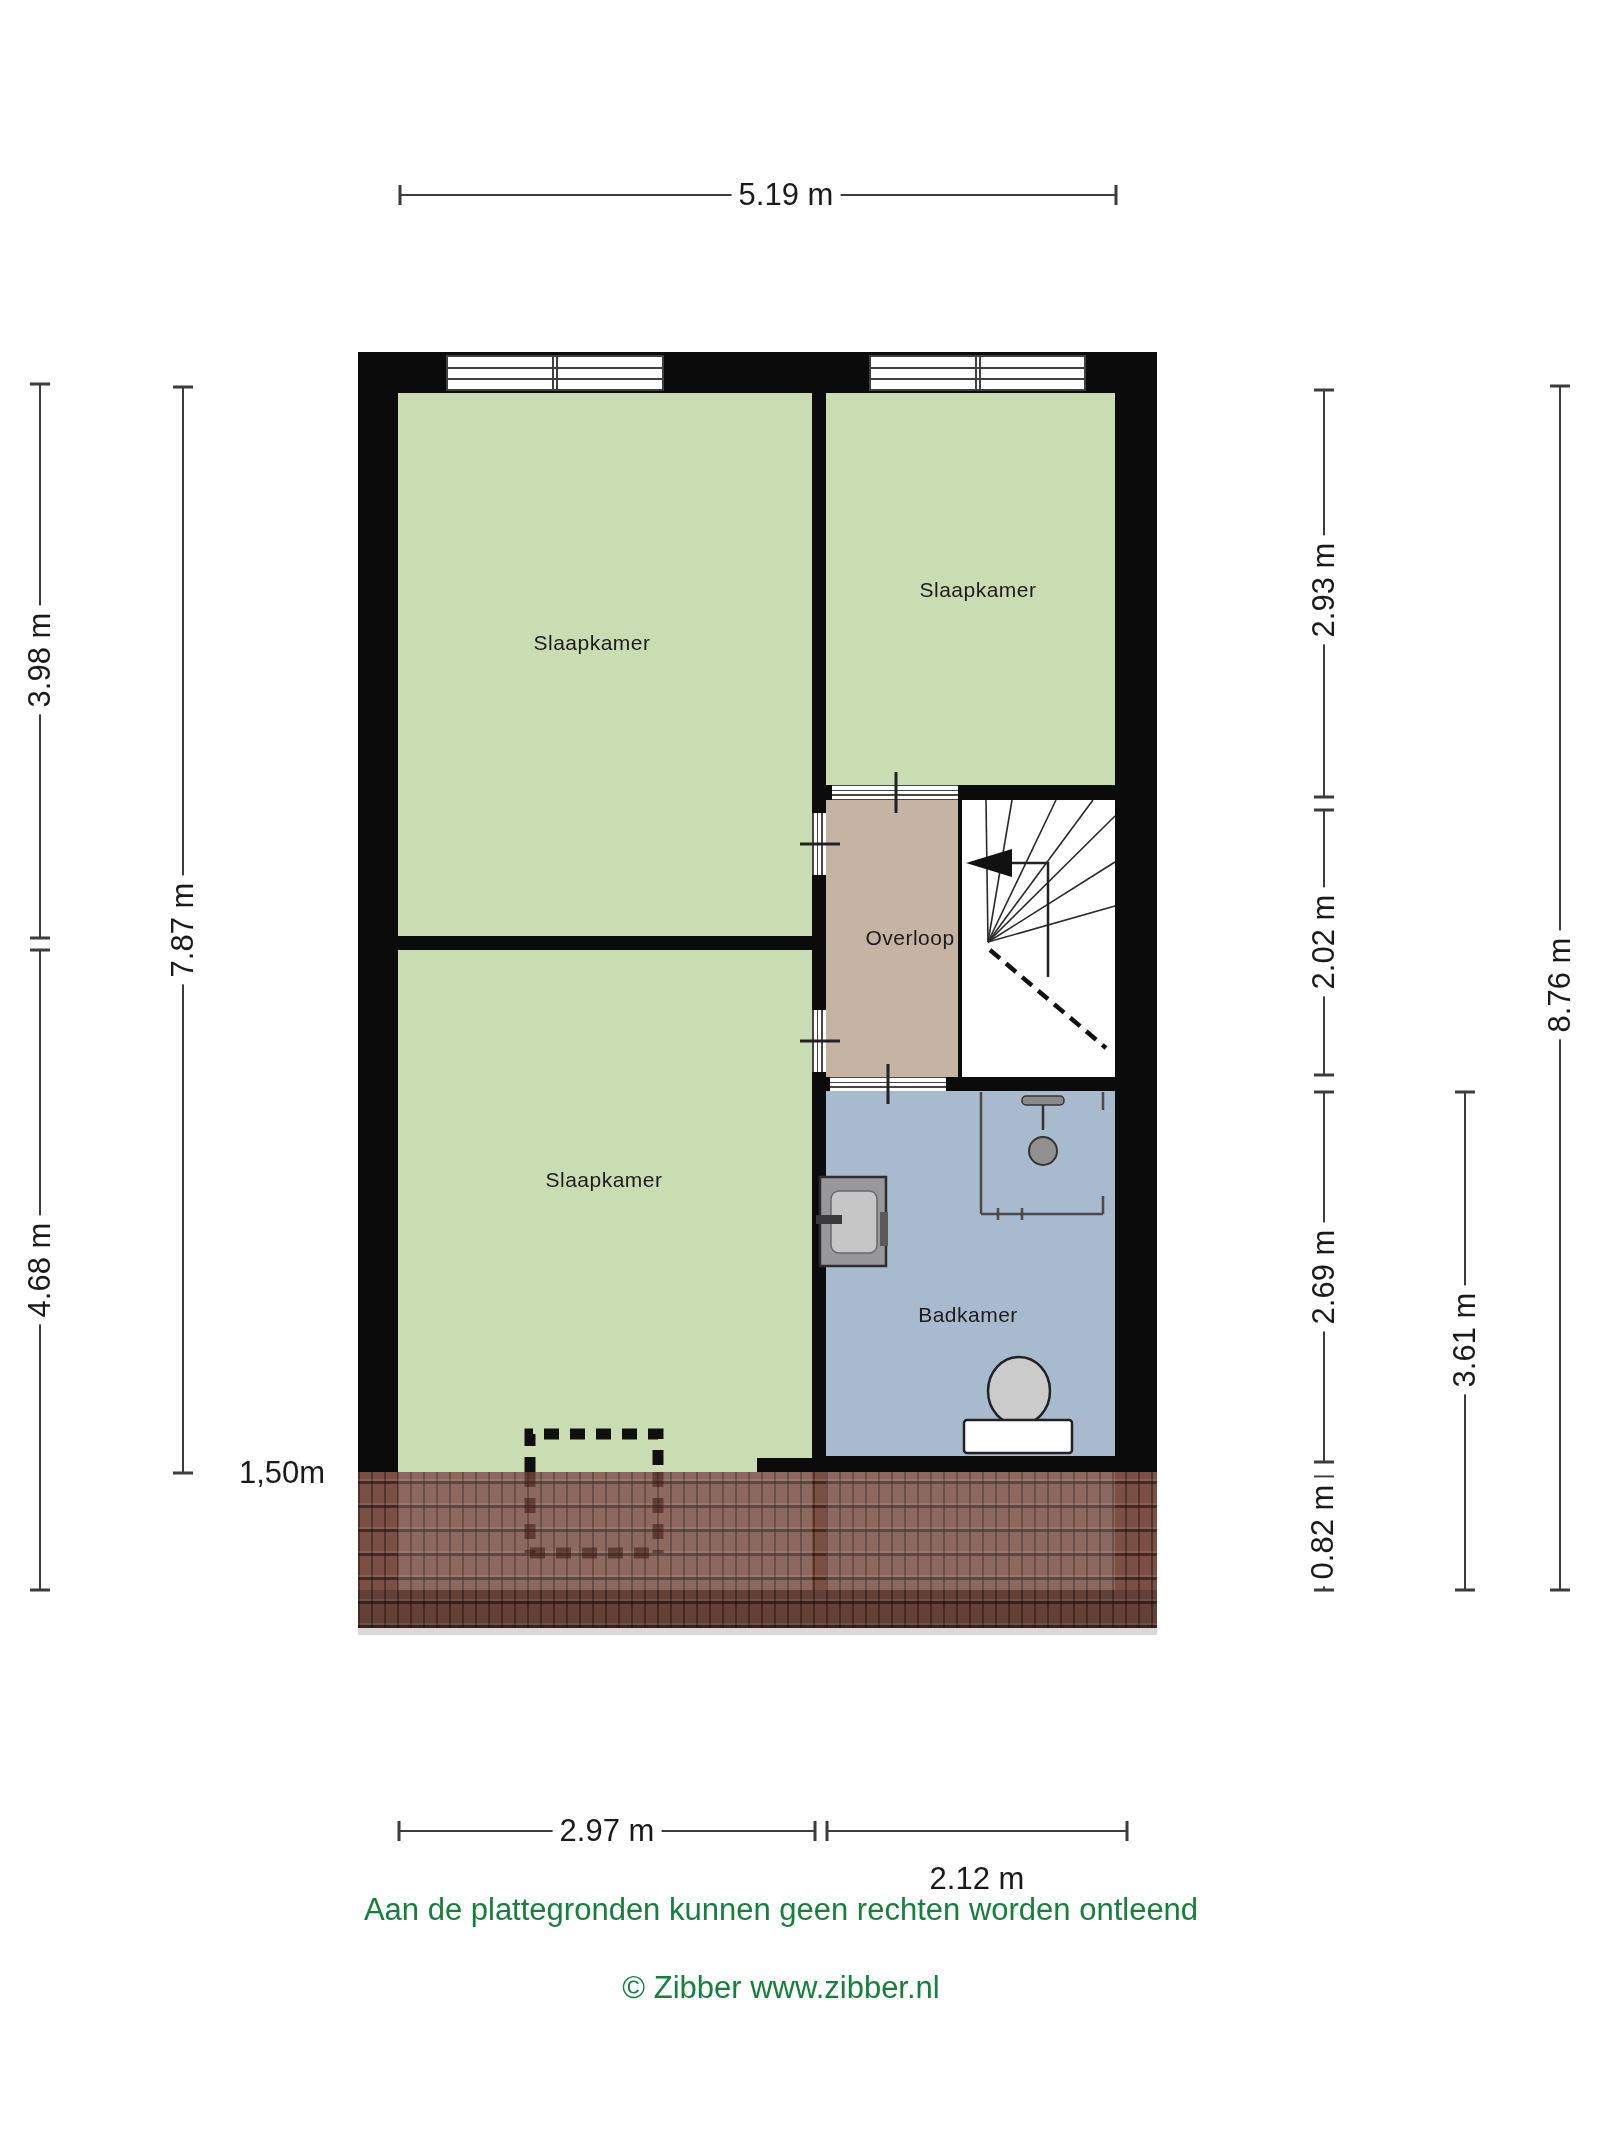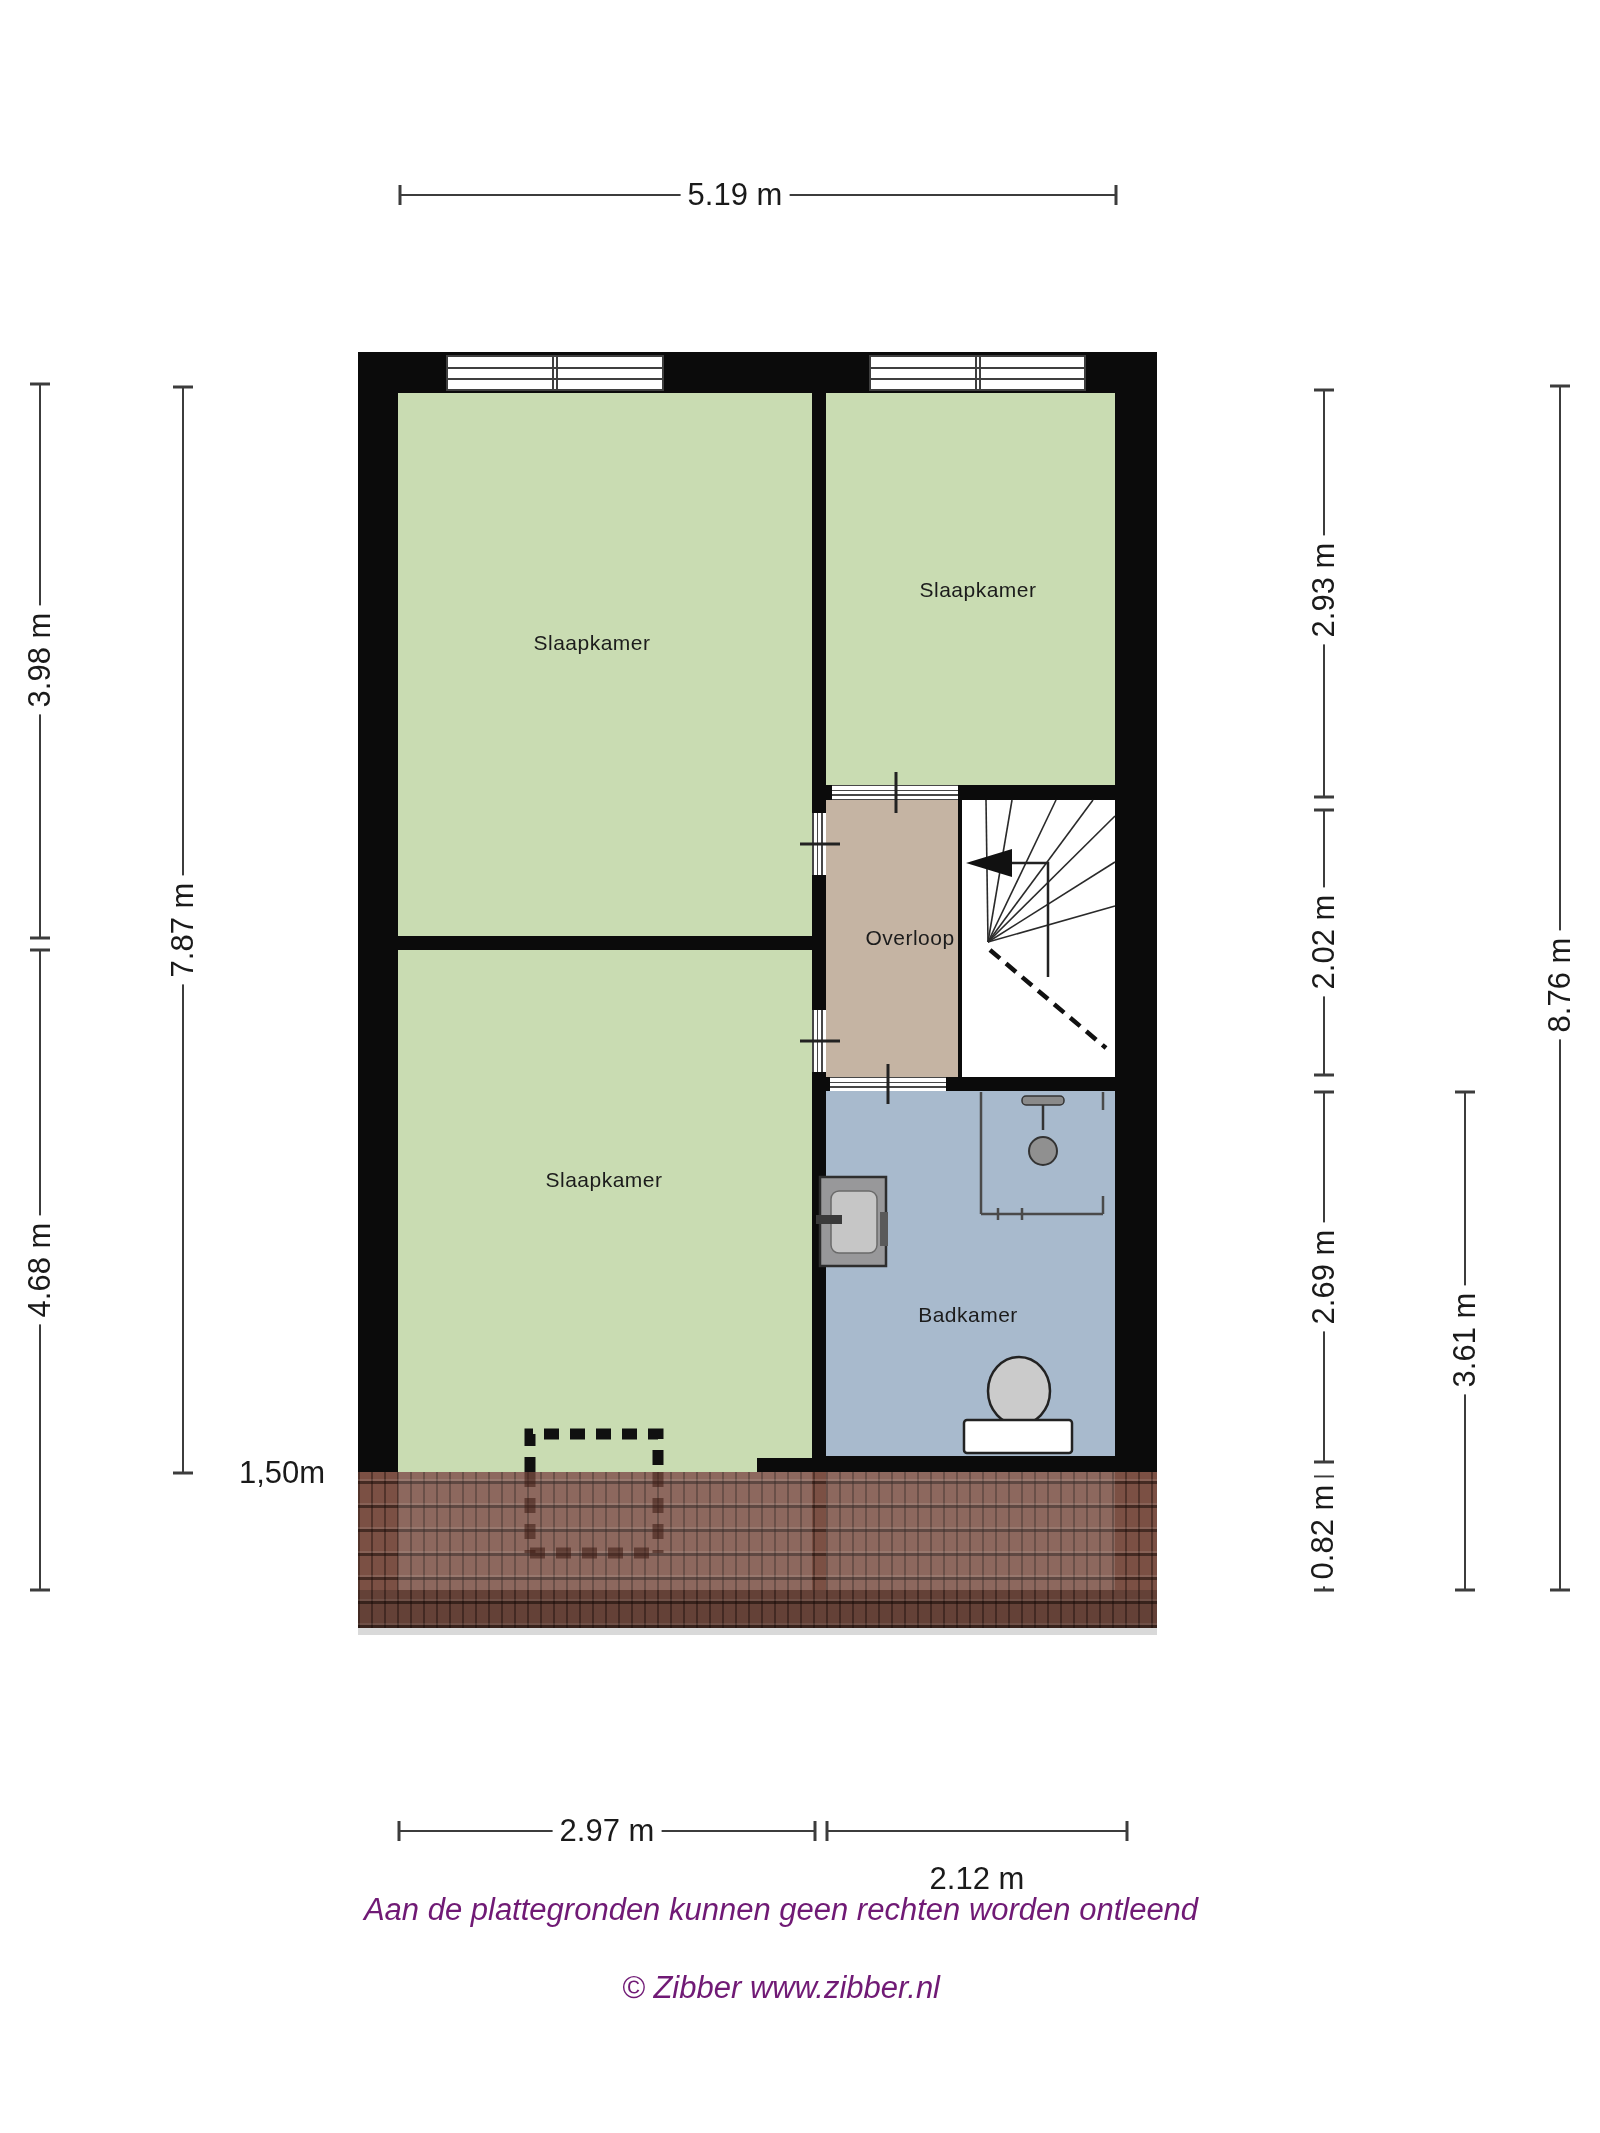--- a/index.html
+++ b/index.html
@@ -50,21 +50,21 @@
   #door-landing-left-up{left:812px;top:813px;width:14px;height:62px;}
   #door-landing-left-low{left:812px;top:1010px;width:14px;height:62px;}
   #door-bath{left:830px;top:1077px;width:116px;height:14px;}
   
   .room-label{transform:translate(-50%,-50%);font-size:21px;letter-spacing:0.5px;white-space:nowrap;}
   .dim-label{
     transform:translate(-50%,-50%);font-size:31px;background:#fff;
     padding:1px 7px;white-space:nowrap;color:#1a1a1a;
   }
   .dim-label.vert{transform:translate(-50%,-50%) rotate(-90deg);}
-  .footer-line{transform:translate(-50%,-50%);font-size:31px;white-space:nowrap;color:#701a75;font-style:italic;}
+  .footer-line{transform:translate(-50%,-50%);font-size:31px;white-space:nowrap;color:#15803d;}
   svg{position:absolute;left:0;top:0;pointer-events:none;}
 </style>
 </head>
 <body>
 
 <div id="canvas">
 
   <svg width="1600" height="2133">
     <g stroke="#3c3c3c" stroke-width="2">
 
@@ -194,21 +194,21 @@
       </g>
     </g>
   </svg>
 
   <div class="abs room-label" style="left:592px;top:643px;">Slaapkamer</div>
   <div class="abs room-label" style="left:978px;top:590px;">Slaapkamer</div>
   <div class="abs room-label" style="left:604px;top:1180px;">Slaapkamer</div>
   <div class="abs room-label" style="left:899px;top:938px;margin-left:11px;">Overloop</div>
   <div class="abs room-label" style="left:968px;top:1315px;">Badkamer</div>
 
-  <div class="abs dim-label" style="left:735px;top:195px;">5.19 m</div>
+  <div class="abs dim-label" style="left:786px;top:195px;">5.19 m</div>
   <div class="abs dim-label" style="left:607px;top:1831px;">2.97 m</div>
   <div class="abs dim-label" style="left:977px;top:1879px;">2.12 m</div>
   <div class="abs dim-label vert" style="left:40px;top:660px;">3.98 m</div>
   <div class="abs dim-label vert" style="left:40px;top:1270px;">4.68 m</div>
   <div class="abs dim-label vert" style="left:183px;top:930px;">7.87 m</div>
   <div class="abs dim-label vert" style="left:1324px;top:590px;">2.93 m</div>
   <div class="abs dim-label vert" style="left:1324px;top:942px;">2.02 m</div>
   <div class="abs dim-label vert" style="left:1324px;top:1277px;">2.69 m</div>
   <div class="abs dim-label vert" style="left:1323px;top:1532px;">0.82 m</div>
   <div class="abs dim-label vert" style="left:1465px;top:1340px;">3.61 m</div>

